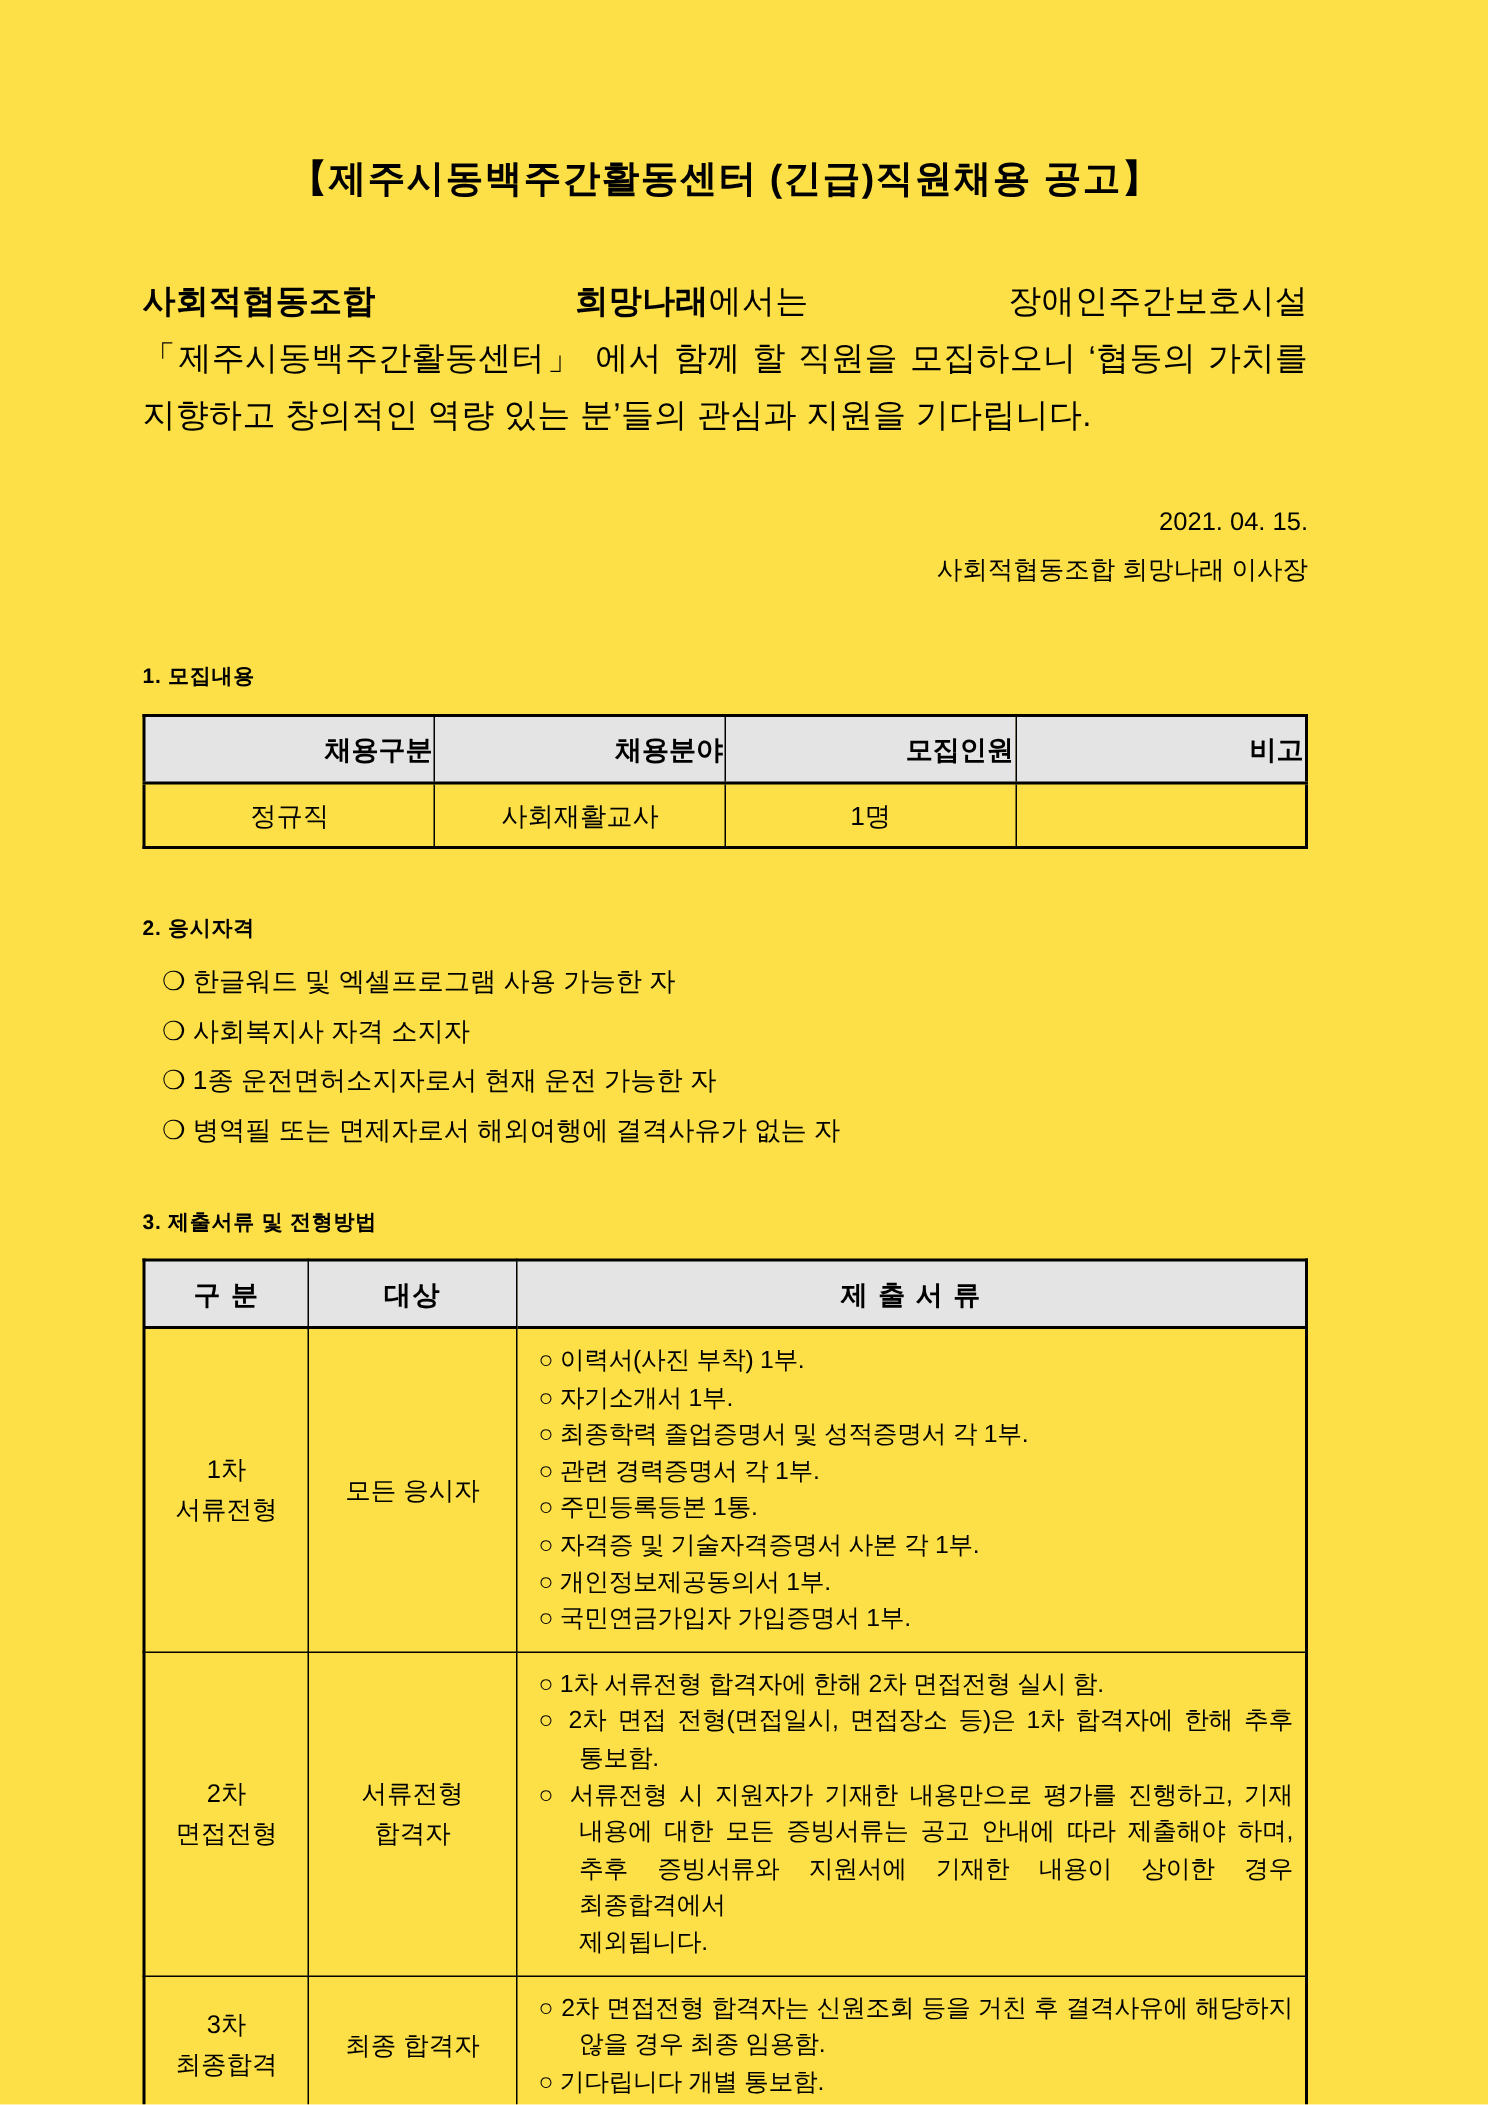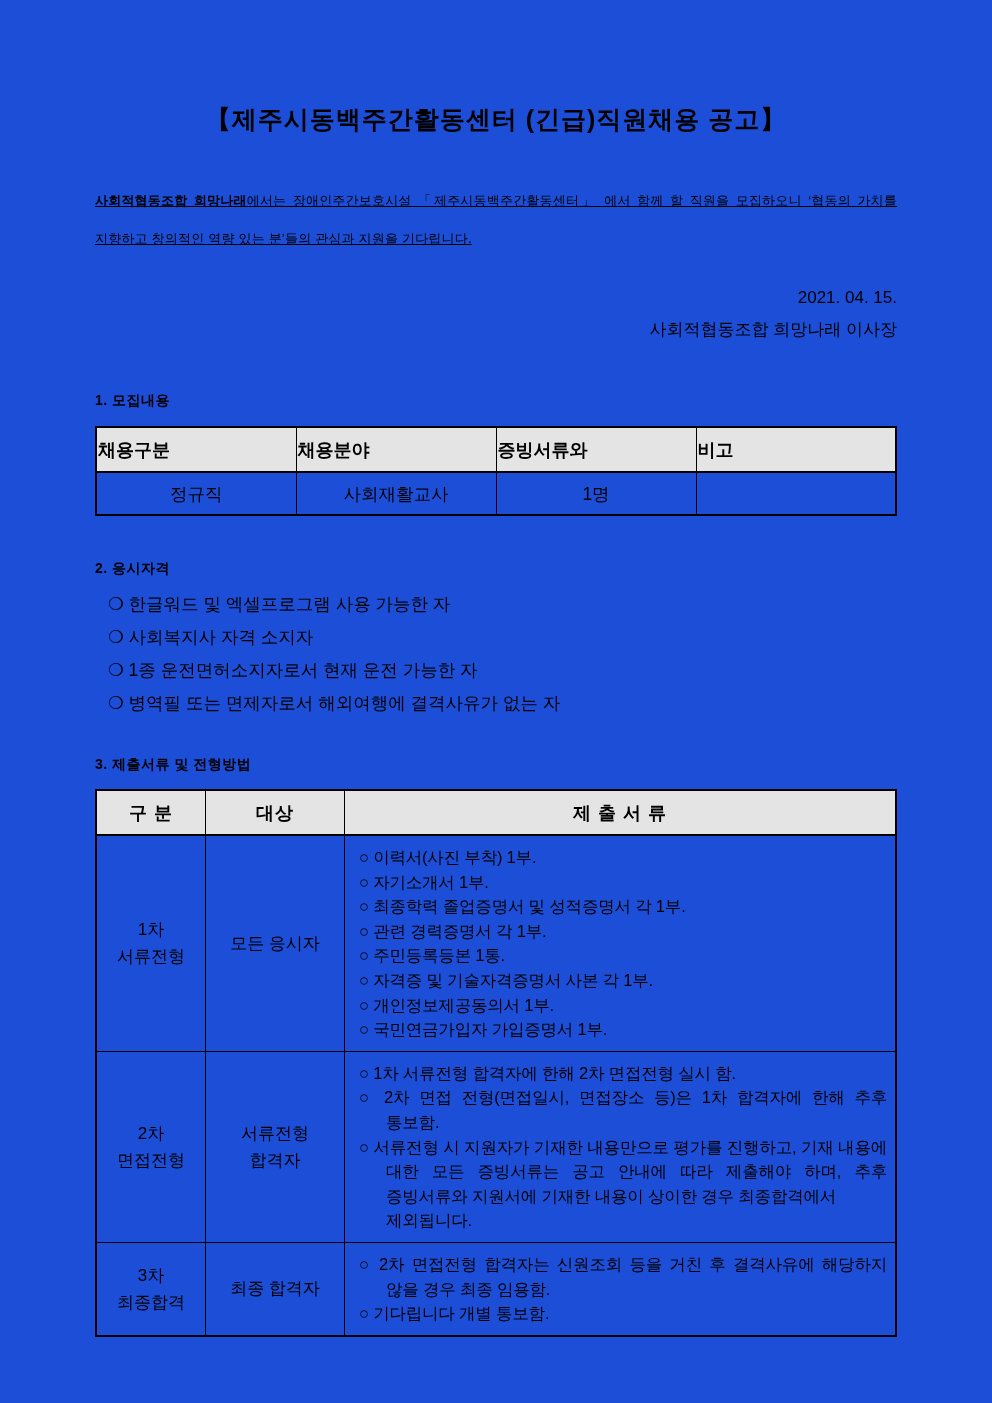--- a/index.html
+++ b/index.html
@@ -7,44 +7,43 @@
     padding: 0;
     background: #ffffff;
     font-family: "Liberation Sans", "DejaVu Sans", sans-serif;
     color: #000000;
   }
   .page {
     position: relative;
     width: 992px;
     height: 1403px;
     margin: 0 auto;
-    background: #1d4ed8;
+    background: #fde047;
     box-sizing: border-box;
-    padding: 103px 95px 0 95px;
+    padding: 103px 120px 0 95px;
     overflow: hidden;
   }
   .doc-title {
     text-align: center;
     font-size: 25px;
     font-weight: bold;
     letter-spacing: 1px;
     line-height: 32px;
   }
   .intro {
     margin-top: 47px;
-    font-size: 13px;
+    font-size: 22px;
     line-height: 38px;
     text-align: justify;
     word-break: keep-all;
     letter-spacing: 0.2px;
-    text-decoration: underline;
   }
   .intro .bold { font-weight: bold; }
   .sign-block {
-    margin-top: 24px;
+    margin-top: 36px;
     text-align: right;
     font-size: 17px;
     line-height: 32px;
   }
   .sec-heading {
     font-size: 14px;
     font-weight: bold;
     letter-spacing: 0.5px;
   }
   .sec1-heading { margin-top: 46px; }
@@ -59,21 +58,21 @@
   table, th, td { border: 1px solid #000000; }
   table { border-width: 2px; }
   thead th { border-bottom-width: 2px; }
 
   .recruit-table { margin-top: 16px; }
   .recruit-table th {
     height: 41px;
     background: #e4e4e4;
     font-size: 18px;
     font-weight: bold;
-    text-align: left;
+    text-align: right;
     vertical-align: middle;
   }
   .recruit-table td {
     height: 39px;
     font-size: 17.5px;
     text-align: center;
     vertical-align: middle;
     margin-top: 16px;
   }
 
@@ -135,21 +134,21 @@
     <div>사회적협동조합 희망나래 이사장</div>
   </div>
 
   <div class="sec-heading sec1-heading">1. 모집내용</div>
 
   <table class="recruit-table">
     <thead>
       <tr>
         <th>채용구분</th>
         <th>채용분야</th>
-        <th>증빙서류와</th>
+        <th>모집인원</th>
         <th>비고</th>
       </tr>
     </thead>
     <tbody>
       <tr>
         <td>정규직</td>
         <td>사회재활교사</td>
         <td>1명</td>
         <td></td>
       </tr>

